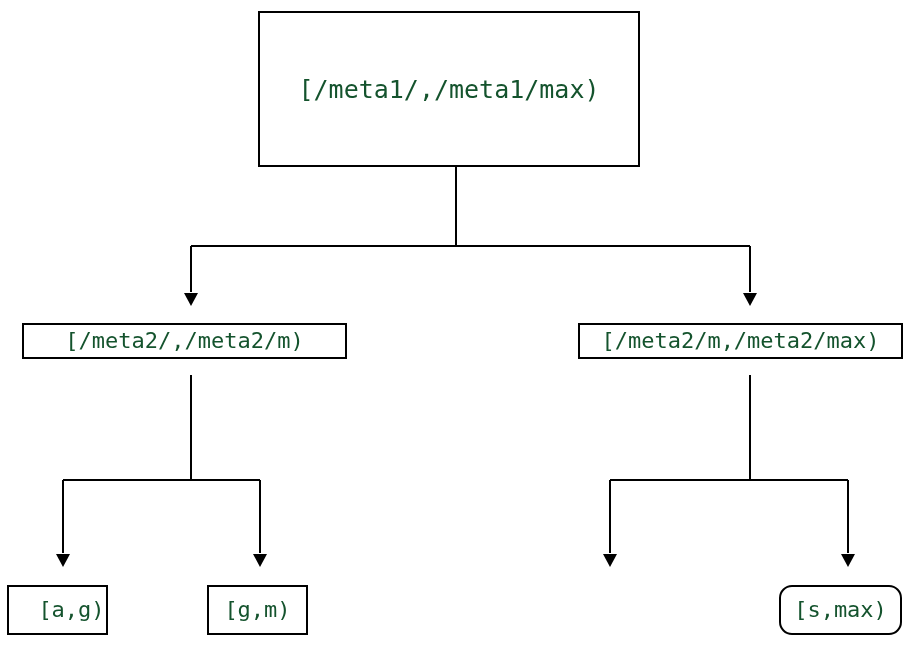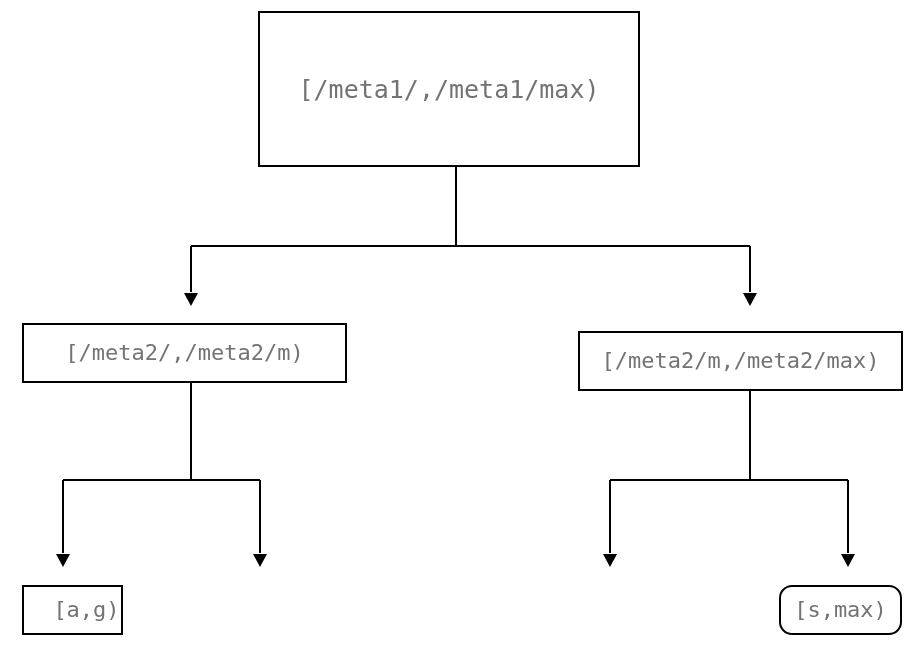--- a/index.html
+++ b/index.html
@@ -26,49 +26,49 @@
     height: 652px;
   }
   .tree-node {
     position: absolute;
     box-sizing: border-box;
     border: 2px solid #000000;
     background: #ffffff;
     display: flex;
     align-items: center;
     justify-content: center;
-    color: #737373;
+    color: #14532d;
     font-family: "DejaVu Sans Mono", monospace;
     white-space: pre;
   }
   .node-label {
     display: block;
     line-height: 1;
     letter-spacing: 0px;
   }
   .node-root {
     left: 258px;
     top: 11px;
     width: 382px;
     height: 156px;
     font-size: 25px;
   }
   .node-mid {
     top: 323px;
-    height: 60px;
+    height: 36px;
     font-size: 22px;
   }
   .node-mid-left  { left: 22px;  width: 325px; }
-  .node-mid-right { left: 578px; width: 325px; margin-top: 8px; }
+  .node-mid-right { left: 578px; width: 325px; }
   .node-leaf {
     top: 585px;
     height: 50px;
     font-size: 22px;
   }
-  .node-leaf-1 { left: 22px;   width: 101px; padding-left: 28px; }
+  .node-leaf-1 { left: 7px;   width: 101px; padding-left: 28px; }
   .node-leaf-2 { left: 207px; width: 101px; }
   .node-leaf-3 { left: 552px; width: 103px; }
   .node-leaf-4 { left: 779px; width: 123px; border-radius: 13px; }
 </style>
 </head>
 <body>
 
 <div id="diagram-canvas">
 
   <svg id="edge-layer" viewBox="0 0 912 652" width="912" height="652" xmlns="http://www.w3.org/2000/svg">
@@ -133,19 +133,22 @@
   </div>
 
   <div class="tree-node node-mid node-mid-right">
     <span class="node-label">[/meta2/m,/meta2/max)</span>
   </div>
 
   <div class="tree-node node-leaf node-leaf-1">
     <span class="node-label">[a,g)</span>
   </div>
 
+  <div class="tree-node node-leaf node-leaf-2">
+    <span class="node-label">[g,m)</span>
+  </div>
 
 
   <div class="tree-node node-leaf node-leaf-4">
     <span class="node-label">[s,max)</span>
   </div>
 
 </div>
 
 </body></html>

